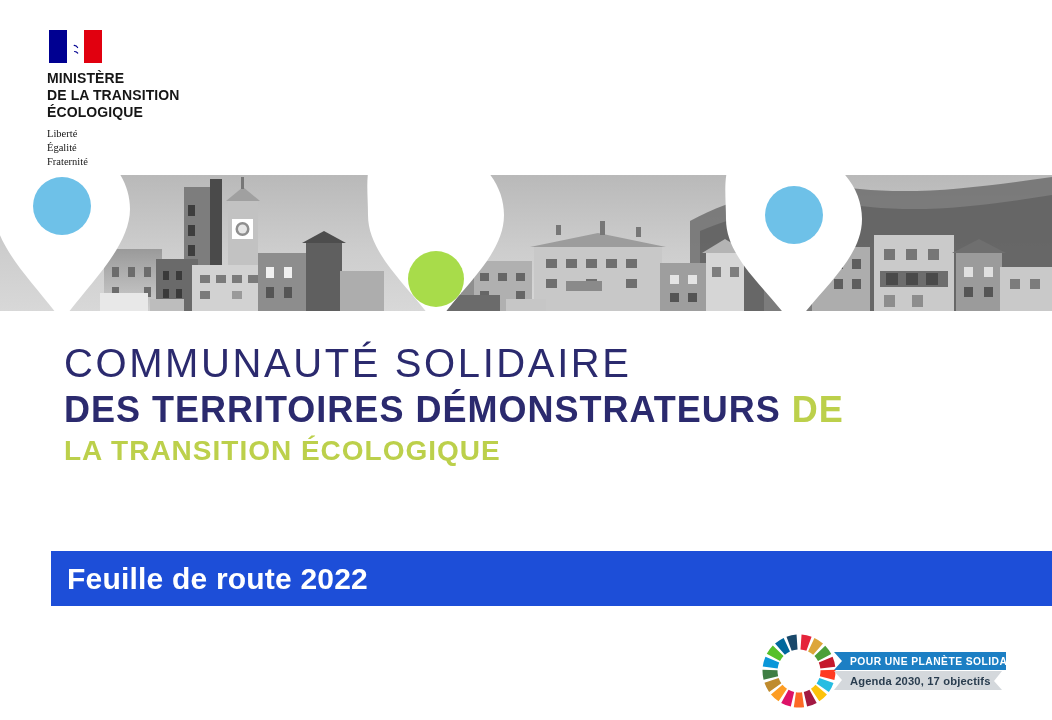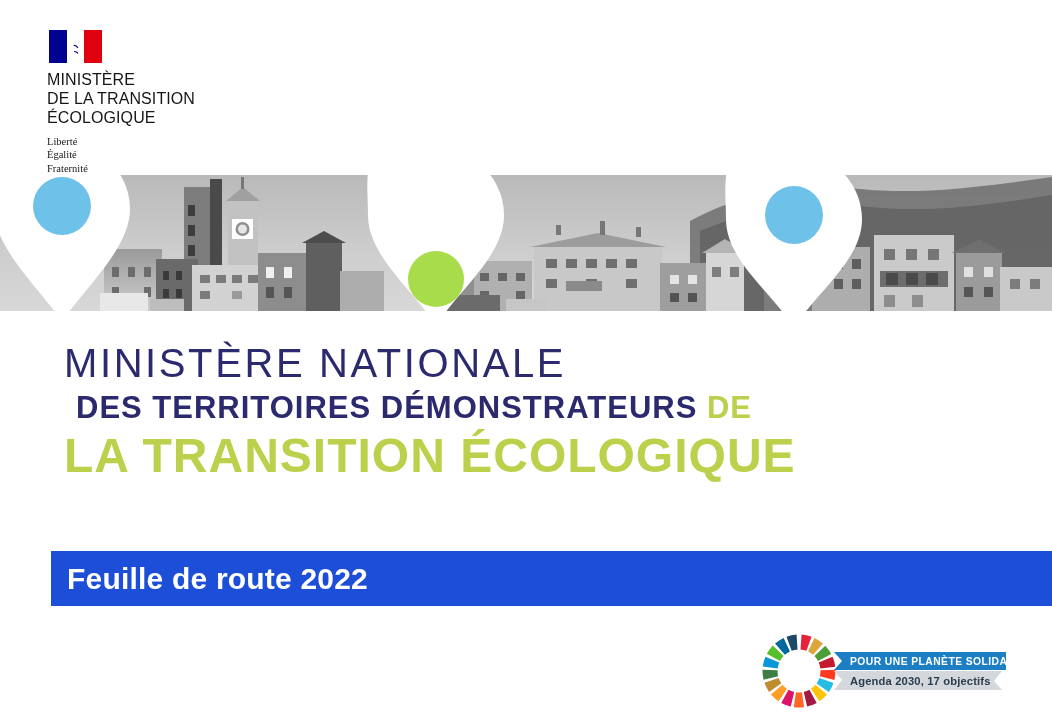--- a/index.html
+++ b/index.html
@@ -37,22 +37,22 @@
   .flag-marianne {
     position: absolute;
     left: 13px;
     top: 3px;
     width: 26px;
     height: 27px;
   }
   .ministry-name {
     margin-top: 7px;
     color: #161616;
-    font-size: 16px;
-    font-weight: 400;
+    font-size: 14px;
+    font-weight: 700;
     line-height: 1.20;
     letter-spacing: 0.1px;
     text-transform: uppercase;
     white-space: pre-line;
   }
   .devise {
     margin-top: 7px;
     color: #161616;
     font-family: "Liberation Serif", serif;
     font-size: 10.5px;
@@ -85,29 +85,28 @@
     white-space: nowrap;
   }
   .title-line-1 {
     font-size: 40px;
     font-weight: 400;
     letter-spacing: 2.6px;
     color: #2B2A6E;
     margin-bottom: 9px;
   }
   .title-line-2 {
-    font-size: 31px;
+    font-size: 36px;
     font-weight: 700;
     letter-spacing: 1.0px;
     color: #2B2A6E;
     margin-bottom: 9px;
-    margin-left: 12px;
   }
   .title-line-3 {
-    font-size: 48px;
+    font-size: 28px;
     font-weight: 700;
     letter-spacing: 1.0px;
     color: #BCD04B;
   }
   .accent-green { color: #BCD04B; }
 
   
   .banner {
     position: absolute;
     left: 51px;
@@ -313,21 +312,21 @@
       <rect x="790" y="108" width="8" height="9" fill="#3f3f3f"></rect>
     </g>
 
     <circle cx="62" cy="31" r="29" fill="#6EC1E8"></circle>
     <circle cx="436" cy="104" r="28" fill="#A8DC4A"></circle>
     <circle cx="794" cy="40" r="29" fill="#6EC1E8"></circle>
   </svg>
 </div>
 
 <div class="title-block">
-  <div class="title-line title-line-1">MINISTÈRE NATIONALE</div>
+  <div class="title-line title-line-1">COMMUNAUTÉ SOLIDAIRE</div>
 
   <div class="title-line title-line-2">
     <span>DES TERRITOIRES DÉMONSTRATEURS </span><span class="accent-green">DE</span>
   </div>
 
   <div class="title-line title-line-3">LA TRANSITION ÉCOLOGIQUE</div>
 </div>
 
 <div class="banner">
   <span class="banner-text">Feuille de route 2022</span>

